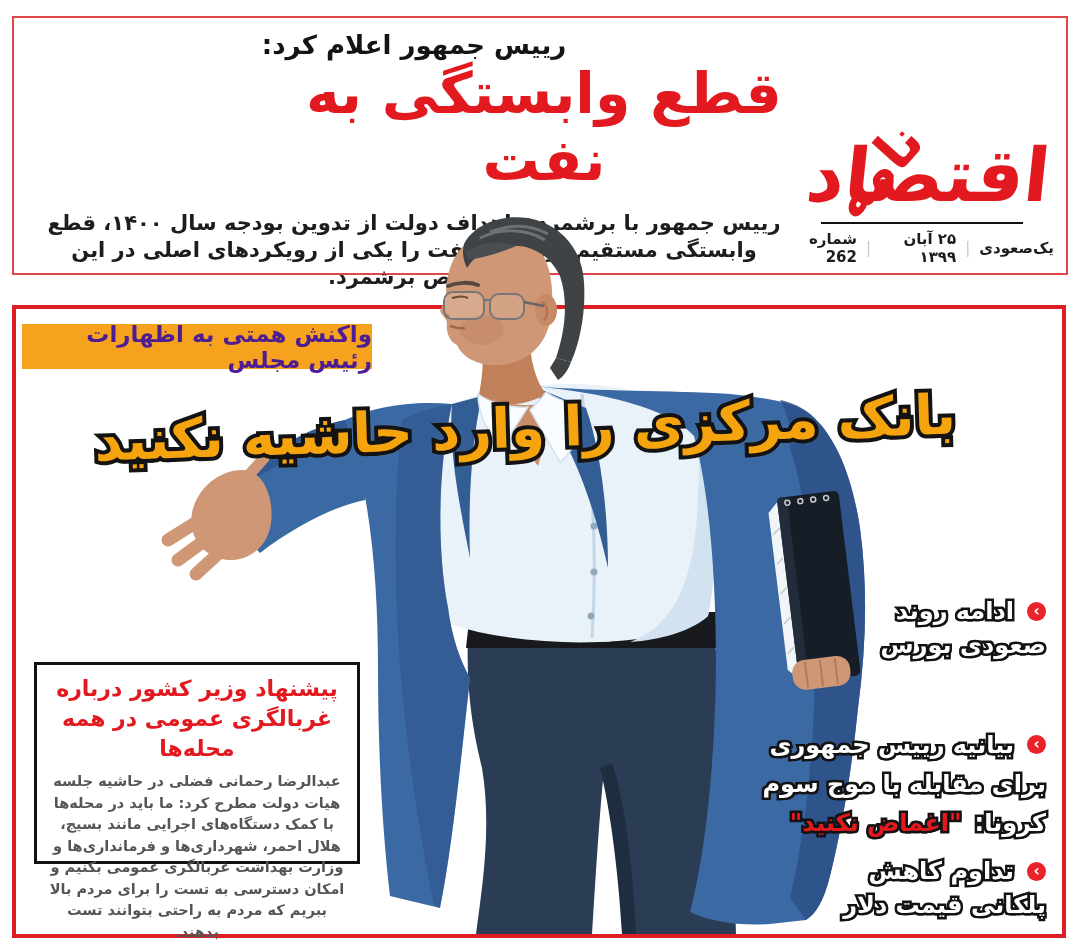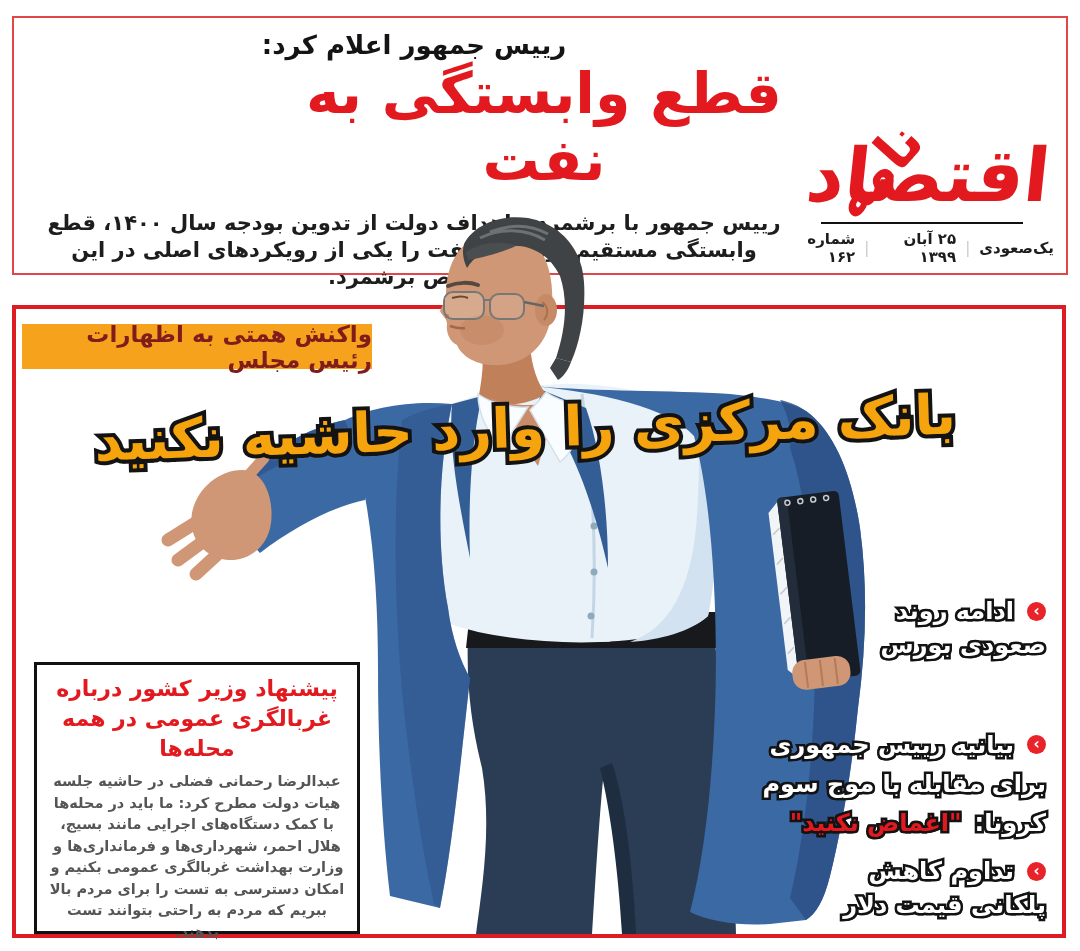--- a/index.html
+++ b/index.html
@@ -62,21 +62,21 @@
   .dateline{
     direction:rtl;display:flex;align-items:center;gap:9px;
     font-size:15px;font-weight:700;color:#1d1d1d;
   }
   .dateline .sep{color:#c9c9c9;font-weight:400;}
   
   #badge{
     position:absolute;left:22px;top:324px;width:350px;height:45px;
     background:#f6a21d;z-index:6;
     display:flex;align-items:center;justify-content:center;
-    direction:rtl;font-size:23px;font-weight:800;color:#7f1d1d;
+    direction:rtl;font-size:23px;font-weight:800;color:#4c1d95;
   }
   
   .ot{position:relative;display:inline-block;white-space:nowrap;}
   .ot .st{
     position:absolute;inset:0;z-index:0;color:#131313;
     -webkit-text-stroke:5px #131313;
     text-shadow:2px 2px 0 #131313,-2px -2px 0 #131313,2px -2px 0 #131313,
                 -2px 2px 0 #131313,0 2px 0 #131313,0 -2px 0 #131313,
                 2px 0 0 #131313,-2px 0 0 #131313;
   }
@@ -85,21 +85,21 @@
   #main-headline{
     position:absolute;left:20px;top:396px;width:1010px;z-index:7;
     text-align:center;direction:rtl;
     transform:rotate(-1.8deg);
     font-size:55px;font-weight:900;line-height:64px;
   }
   #main-headline .st{-webkit-text-stroke:8px #131313;text-shadow:0 0 5px #ffffff;}
   #main-headline .ft{color:#f6a40e;}
   
   #info-box{
-    position:absolute;left:34px;top:662px;width:326px;height:272px;
+    position:absolute;left:34px;top:662px;width:326px;height:202px;
     background:#fff;border:3px solid #111;z-index:8;
     box-sizing:border-box;padding:9px 10px 6px 10px;
     direction:rtl;text-align:center;
   }
   #info-box .title{
     font-size:22px;line-height:30px;font-weight:800;color:#e2191e;
   }
   #info-box .body{
     margin-top:7px;
     font-size:14.5px;line-height:21.5px;font-weight:700;color:#555;text-align:center;
@@ -141,21 +141,21 @@
     <div class="logo">
       <span class="l1">اقتصاد</span>
       <span class="l2">نامه</span>
     </div>
     <div class="masthead-rule"></div>
     <div class="dateline">
       <span>یک‌صعودی</span>
       <span class="sep">|</span>
       <span>۲۵ آبان ۱۳۹۹</span>
       <span class="sep">|</span>
-      <span>شماره ۱۶۲</span>
+      <span>شماره 262</span>
     </div>
   </div>
 </div>
 
 <div id="main-box"></div>
 
 <svg id="photo" viewBox="0 0 840 726" xmlns="http://www.w3.org/2000/svg">
 
   <path d="M215 212 C175 220 130 248 100 282 L88 300 L130 345 C165 318 205 298 235 292 C248 255 235 225 215 212 Z" fill="#3b69a4"></path>
   <path d="M215 212 C175 220 130 248 100 282 L95 290 C140 258 185 238 225 232 Z" fill="#2d5187" opacity="0.7"></path>

